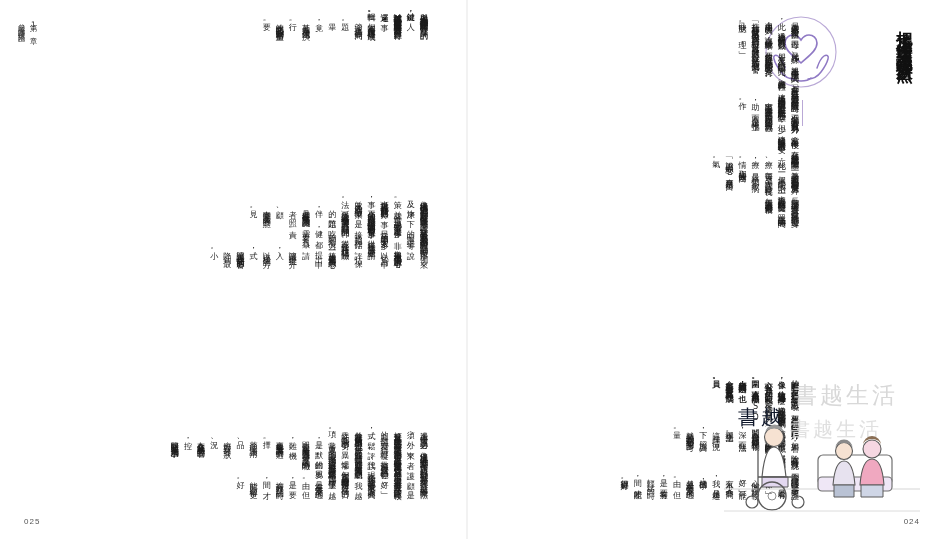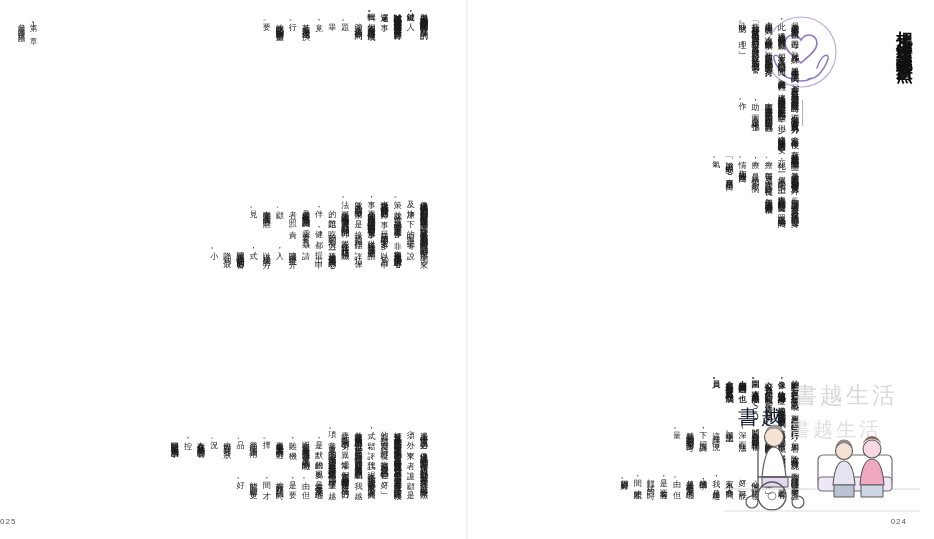--- a/index.html
+++ b/index.html
@@ -39,22 +39,22 @@
   }
   .col.b{font-weight:bold;}
 
   
   .folio{
     position:absolute;bottom:13px;
     font-size:8px;color:#555;
     font-family:"Liberation Sans", sans-serif;
     letter-spacing:1px;
   }
-  #folio-left{left:0;}
-  #folio-right{right:27px;}
+  #folio-left{left:24px;}
+  #folio-right{right:14px;}
 
   
   .chapter-tab{
     position:absolute;left:16px;top:18px;
     writing-mode:vertical-rl;text-orientation:upright;
     font-size:7.6px;letter-spacing:1.6px;color:#2a2a2a;
   }
   .chapter-tab .sub{
     display:block;margin-right:2px;font-size:7.2px;color:#3a3a3a;
   }

